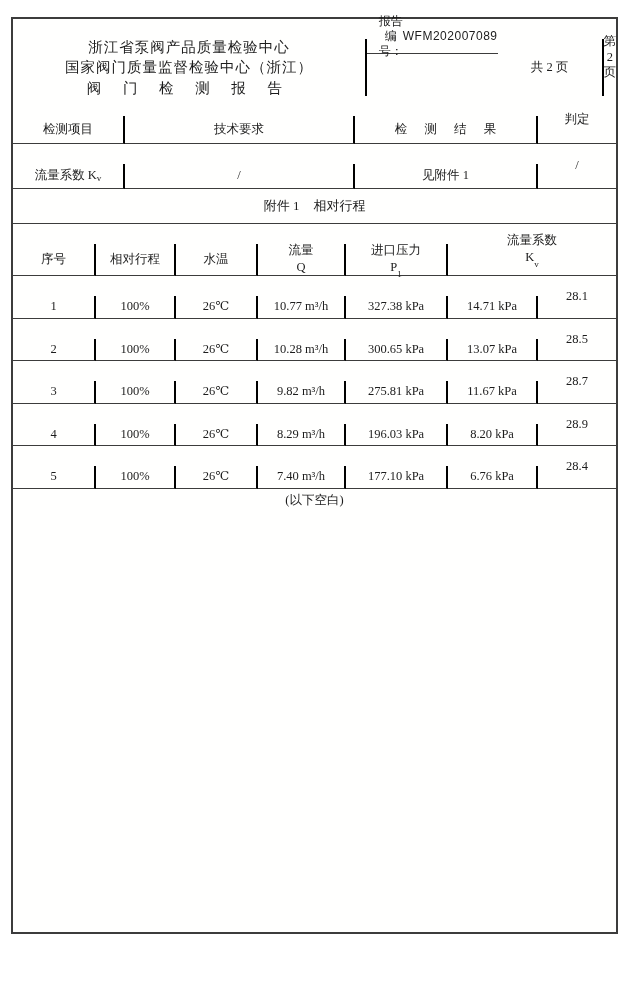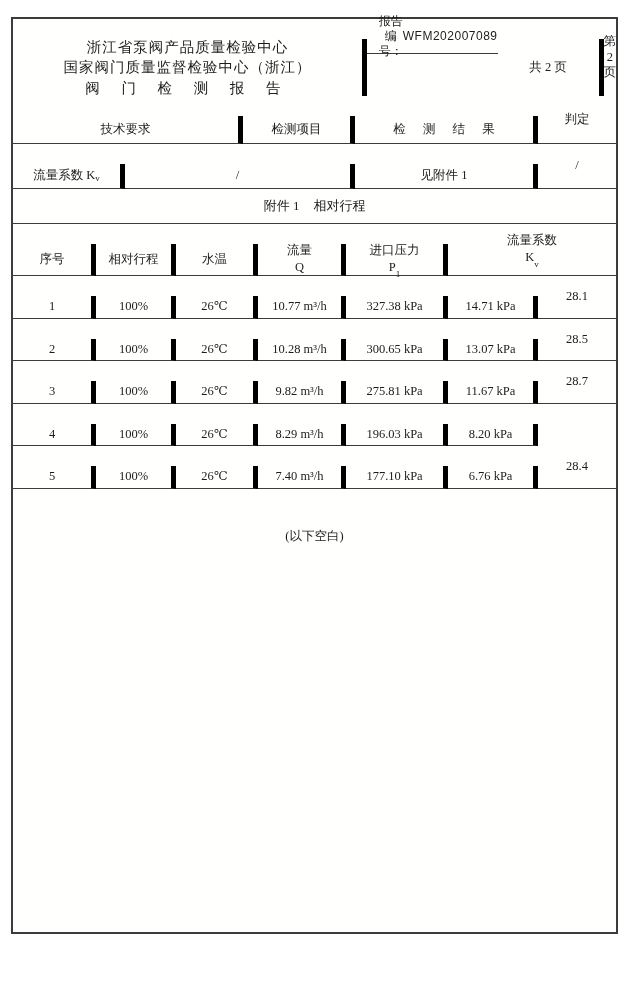--- a/index.html
+++ b/index.html
@@ -22,21 +22,21 @@
   }
   .cell {
     border-color: #3c3c3c;
     display: flex;
     align-items: center;
     justify-content: center;
     text-align: center;
     font-size: 12.5px;
     line-height: 1.25;
   }
-  .br { border-right: 5px solid #000000; margin-top: 20px; }
+  .br { border-right: 2px solid #000000; margin-top: 20px; }
   .bb { border-bottom: 1px solid #3c3c3c; }
 
   
   .sec-head { display: flex; height: 77px; flex: 0 0 auto; }
   .title-cell {
     width: 417px;
     flex-direction: column;
     justify-content: center;
     gap: 2px;
   }
@@ -76,21 +76,20 @@
   .w-kv     { flex: 1; }
 
   
   .blank-box {
     flex: 1;
     display: flex;
     align-items: flex-start;
     justify-content: center;
     font-size: 12.5px;
     padding-top: 3px;
-    margin-top: 36px;
   }
 </style>
 </head>
 <body>
 
 <div class="doc">
 
   <div class="sec-head">
     <div class="cell br title-cell">
       <div class="title-line">浙江省泵阀产品质量检验中心</div>
@@ -104,22 +103,22 @@
       </div>
       <div class="pages-row">
         <div class="cell br pages-total">共 2 页</div>
         <div class="cell pages-cur">第 2 页</div>
       </div>
     </div>
   </div>
 
   <div class="sec-summary">
     <div class="sum-row r1">
+      <div class="cell br bb c-item">检测项目</div>
       <div class="cell br bb c-req">技术要求</div>
-      <div class="cell br bb c-item">检测项目</div>
       <div class="cell br bb c-res wide-ls">检 测 结 果</div>
       <div class="cell bb c-jud">判定</div>
     </div>
     <div class="sum-row r2">
       <div class="cell br bb c-item">
           <span>流量系数 K</span>
           <sub>v</sub>
         </div>
       <div class="cell br bb c-req">/</div>
       <div class="cell br bb c-res">见附件 1</div>
@@ -178,20 +177,21 @@
     <div class="cell br bb w-loss">11.67 kPa</div>
     <div class="cell bb w-kv">28.7</div>
   </div>
   <div class="att-row">
     <div class="cell br bb w-no">4</div>
     <div class="cell br bb w-stroke">100%</div>
     <div class="cell br bb w-temp">26℃</div>
     <div class="cell br bb w-flow">8.29 m³/h</div>
     <div class="cell br bb w-inlet">196.03 kPa</div>
     <div class="cell br bb w-loss">8.20 kPa</div>
+    <div class="cell bb w-kv">28.9</div>
   </div>
   <div class="att-row">
     <div class="cell br bb w-no">5</div>
     <div class="cell br bb w-stroke">100%</div>
     <div class="cell br bb w-temp">26℃</div>
     <div class="cell br bb w-flow">7.40 m³/h</div>
     <div class="cell br bb w-inlet">177.10 kPa</div>
     <div class="cell br bb w-loss">6.76 kPa</div>
     <div class="cell bb w-kv">28.4</div>
   </div>

